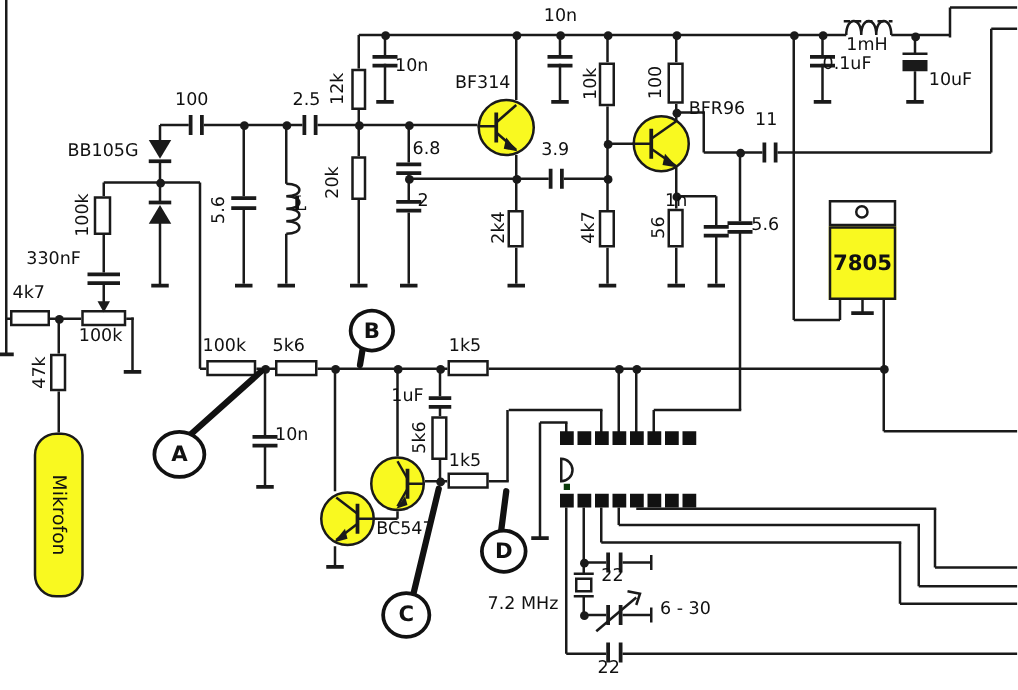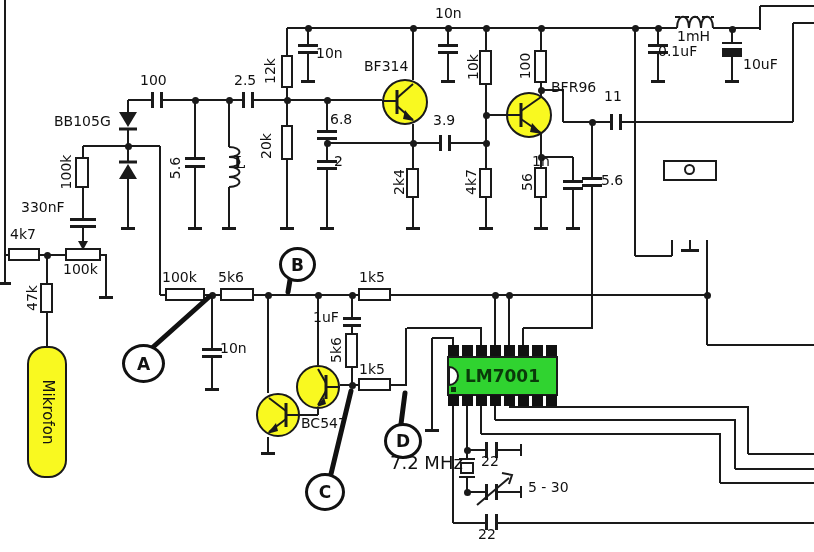--- a/index.html
+++ b/index.html
@@ -255,22 +255,22 @@
   <i class="cpv" style="left:485px;top:514px"></i>
   <i class="cpv" style="left:495px;top:514px"></i>
 
   <div class="tr" style="left:382px;top:79px;width:46px;height:46px"></div>
   <div class="tr" style="left:506px;top:92px;width:46px;height:46px"></div>
   <div class="tr" style="left:256px;top:393px;width:44px;height:44px"></div>
   <div class="tr" style="left:296px;top:365px;width:44px;height:44px"></div>
 
   <div style="position:absolute;left:663px;top:160px;width:54px;height:21px;background:#fff;border:2px solid #1a1a1a;box-sizing:border-box"></div>
   <div style="position:absolute;left:684px;top:164px;width:11px;height:11px;border:2px solid #1a1a1a;border-radius:50%;box-sizing:border-box"></div>
-
-  <div style="position:absolute;left:447px;top:356px;width:111px;height:40px;background:#30d330;border:2px solid #1a1a1a;box-sizing:border-box;display:flex;align-items:center;justify-content:center;font-size:17px;font-weight:600;color:#0a3a0a">LM7001</div>
+  <div style="position:absolute;left:663px;top:181px;width:54px;height:59px;background:#f9f920;border:2px solid #1a1a1a;box-sizing:border-box;display:flex;align-items:center;justify-content:center;font-size:17px;font-weight:600">7805</div>
+
   <i class="pin" style="left:448px;top:345px"></i>
   <i class="pin" style="left:462px;top:345px"></i>
   <i class="pin" style="left:476px;top:345px"></i>
   <i class="pin" style="left:490px;top:345px"></i>
   <i class="pin" style="left:504px;top:345px"></i>
   <i class="pin" style="left:518px;top:345px"></i>
   <i class="pin" style="left:532px;top:345px"></i>
   <i class="pin" style="left:546px;top:345px"></i>
   <i class="pin" style="left:448px;top:395px"></i>
   <i class="pin" style="left:462px;top:395px"></i>
@@ -382,18 +382,18 @@
   <div class="lbl" style="left:63px;top:262px">100k</div>
   <div class="lbl rot" style="left:32px;top:298px">47k</div>
   <div class="lbl" style="left:162px;top:270px">100k</div>
   <div class="lbl" style="left:218px;top:270px">5k6</div>
   <div class="lbl" style="left:220px;top:341px">10n</div>
   <div class="lbl" style="left:313px;top:310px">1uF</div>
   <div class="lbl rot" style="left:336px;top:350px">5k6</div>
   <div class="lbl" style="left:359px;top:270px">1k5</div>
   <div class="lbl" style="left:359px;top:362px">1k5</div>
   <div class="lbl" style="left:301px;top:416px">BC547</div>
-  <div class="lbl" style="left:390px;top:454px;font-size:18px">7.2 MHz</div>
+  <div class="lbl" style="left:390px;top:476px;font-size:14px">7.2 MHz</div>
   <div class="lbl" style="left:481px;top:454px">22</div>
-  <div class="lbl" style="left:528px;top:480px">5 - 30</div>
+  <div class="lbl" style="left:528px;top:480px">6 - 30</div>
   <div class="lbl" style="left:478px;top:527px">22</div>
 
 </div>
 
 </body></html>

